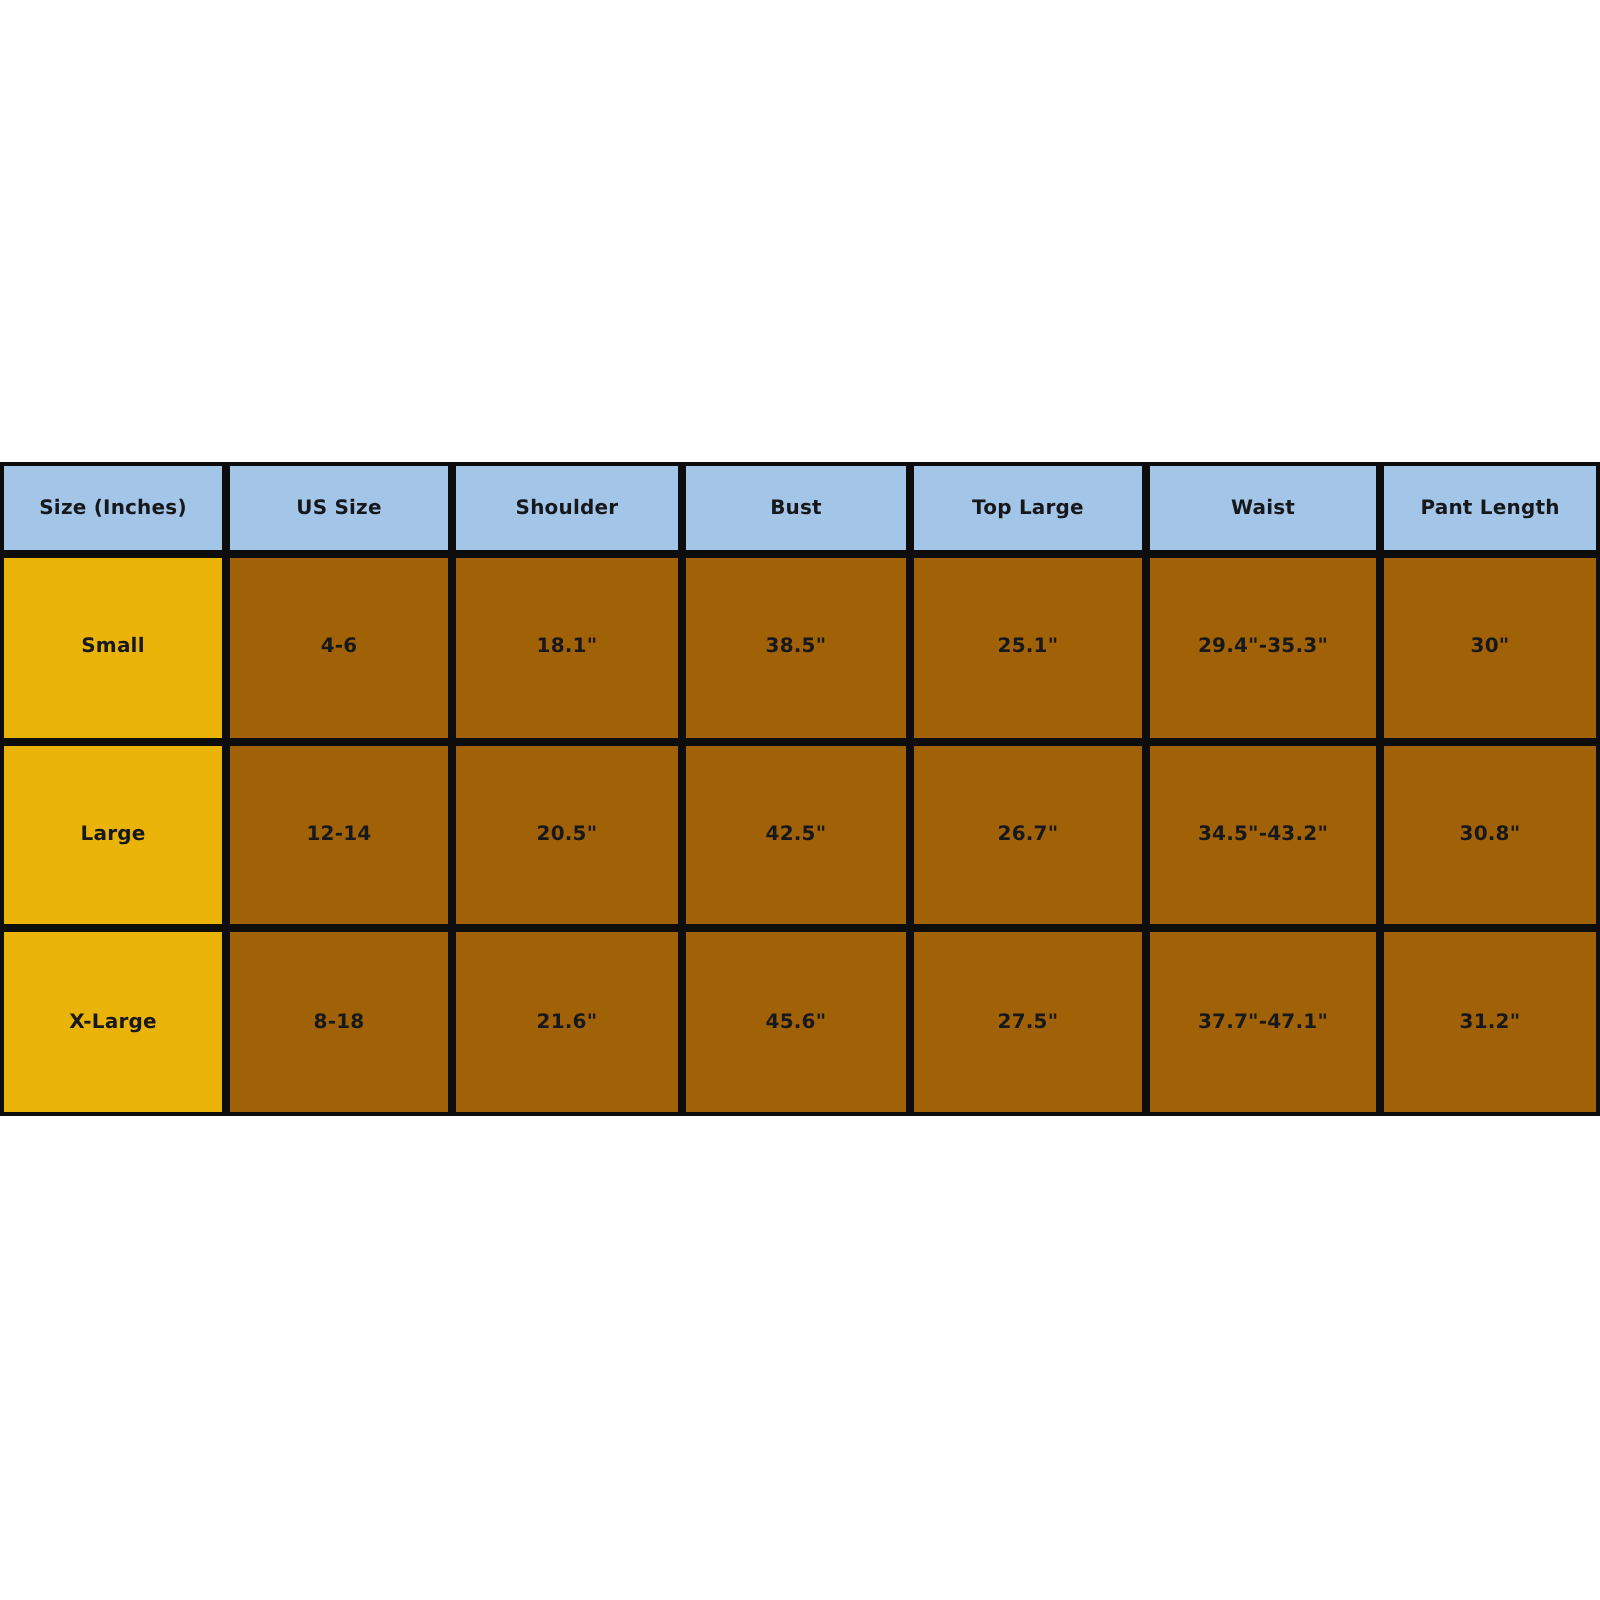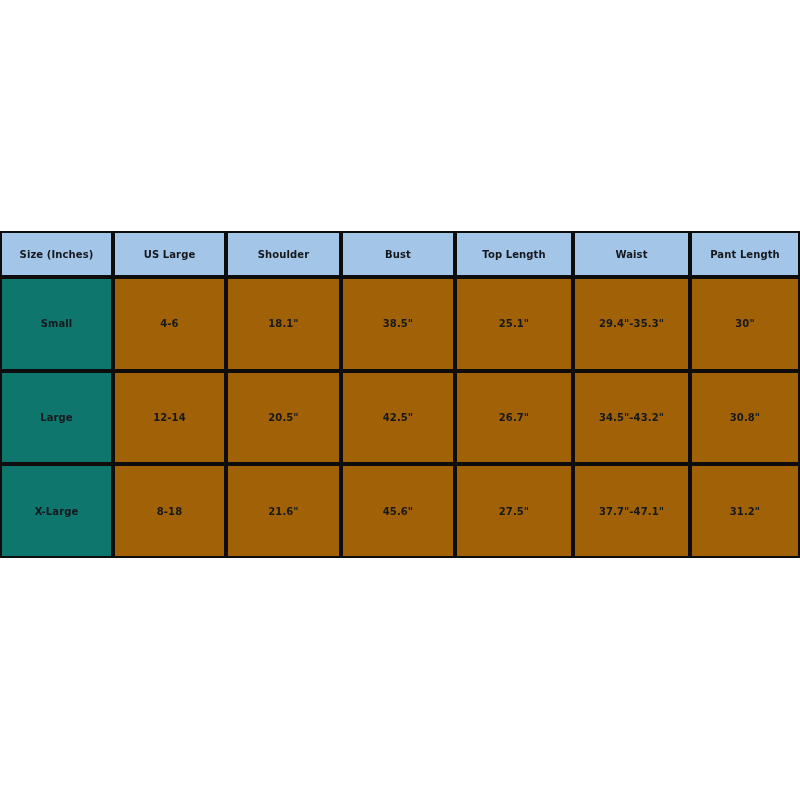--- a/index.html
+++ b/index.html
@@ -45,21 +45,21 @@
     box-sizing: border-box;
     white-space: nowrap;
     overflow: hidden;
   }
 
   
   table.size-chart thead th {
     background: #a3c6e8;
   }
   table.size-chart tbody td.row-head {
-    background: #0f766e;
+    background: #eab308;
   }
   table.size-chart tbody td.data-cell {
     background: #a16207;
   }
 
   
   col.c0 { width: 113px; }
   col.c1 { width: 113px; }
   col.c2 { width: 115px; }
   col.c3 { width: 114px; }
@@ -77,24 +77,24 @@
         <col class="c1">
         <col class="c2">
         <col class="c3">
         <col class="c4">
         <col class="c5">
         <col class="c6">
     </colgroup>
     <thead>
       <tr>
         <th>Size (Inches)</th>
-        <th>US Large</th>
+        <th>US Size</th>
         <th>Shoulder</th>
         <th>Bust</th>
-        <th>Top Length</th>
+        <th>Top Large</th>
         <th>Waist</th>
         <th>Pant Length</th>
       </tr>
     </thead>
     <tbody>
       <tr>
         <td class="row-head">Small</td>
         <td class="data-cell">4-6</td>
         <td class="data-cell">18.1"</td>
         <td class="data-cell">38.5"</td>

